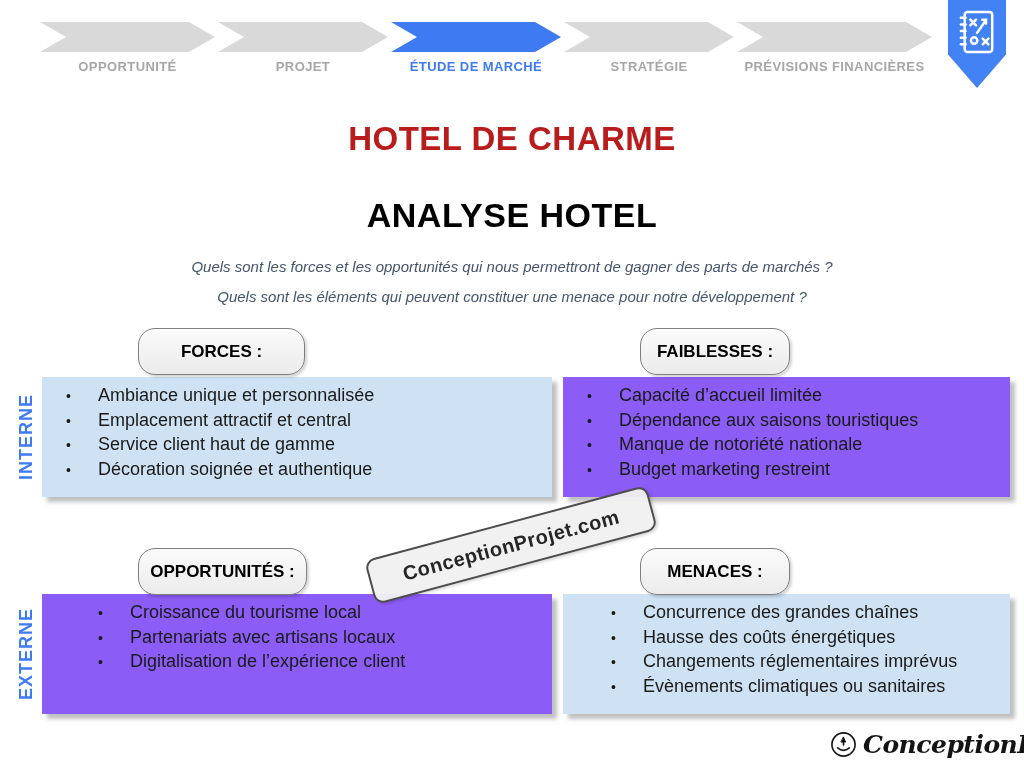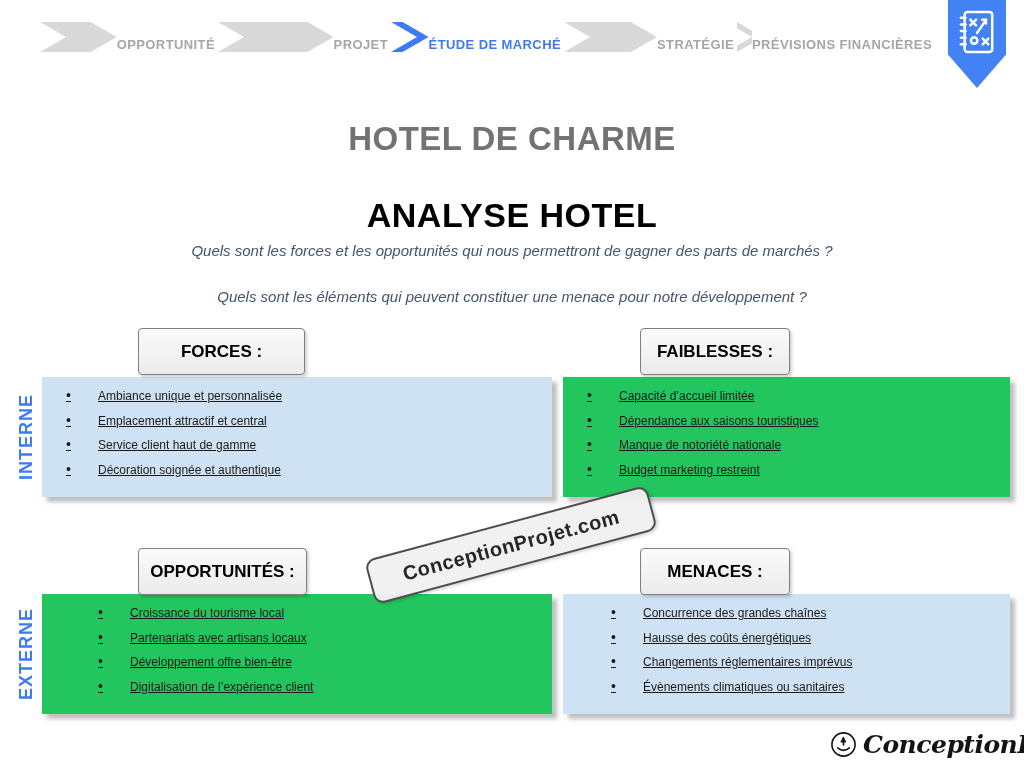--- a/index.html
+++ b/index.html
@@ -7,21 +7,21 @@
   body {
     font-family:"Liberation Sans", sans-serif;
     background:#ffffff;
     position:relative;
     overflow:hidden;
   }
   .slide { position:absolute; inset:0; width:1024px; height:768px; background:#fff; }
 
   
   .nav { position:absolute; left:40px; top:22px; display:flex; gap:3px; }
-  .step { display:flex; flex-direction:row; align-items:flex-end; cursor:default; }
+  .step { display:flex; flex-direction:column; align-items:center; cursor:default; }
   .chev {
     height:30px; width:100%;
     background:#d9d9d9;
     clip-path:polygon(0 0, calc(100% - 26px) 0, 100% 50%, calc(100% - 26px) 100%, 0 100%, 26px 50%);
   }
   .step-label {
     margin-top:7px; font-size:13px; font-weight:bold; color:#a6a6a6;
     letter-spacing:0.4px; white-space:nowrap;
   }
   .step.active .chev { background:#3e7bf2; }
@@ -31,65 +31,65 @@
   .pennant {
     position:absolute; left:948px; top:0; width:58px; height:88px;
     background:#4382f4;
     clip-path:polygon(0 0, 100% 0, 100% 62%, 50% 100%, 0 62%);
     display:flex; justify-content:center; padding-top:9px;
   }
 
   
   .title {
     position:absolute; top:120px; left:0; width:100%;
-    text-align:center; font-size:33px; font-weight:bold; color:#737373;
+    text-align:center; font-size:33px; font-weight:bold; color:#b91c1c;
     letter-spacing:0.5px;
   }
   .subtitle {
     position:absolute; top:196px; left:0; width:100%;
     text-align:center; font-size:34px; font-weight:bold; color:#000000;
     letter-spacing:0.5px;
   }
   .question {
     position:absolute; left:0; width:100%; text-align:center;
     font-style:italic; font-size:15px; color:#44546a;
   }
-  .q1 { top:242px; } .q2 { top:288px; }
+  .q1 { top:258px; } .q2 { top:288px; }
 
   
   .qhead {
     position:absolute; height:47px;
     background:linear-gradient(#fbfbfb,#ebebeb);
-    border:1px solid #7f7f7f; border-radius:4px;
+    border:1px solid #7f7f7f; border-radius:17px;
     display:flex; align-items:center; justify-content:center;
     font-size:17px; font-weight:bold; color:#000;
     box-shadow:2px 2px 3px rgba(0,0,0,0.18);
     z-index:2;
   }
   .qh-forces        { left:138px; top:328px; width:167px; }
   .qh-faiblesses    { left:640px; top:328px; width:150px; }
   .qh-opportunites  { left:138px; top:548px; width:169px; }
   .qh-menaces       { left:640px; top:548px; width:150px; }
 
   
   .panel {
     position:absolute; height:120px; z-index:1;
     box-shadow:5px 5px 4px rgba(140,140,140,0.55);
   }
   .panel-blue { background:#cfe2f3; }
-  .panel-gray { background:#22c55e; }
+  .panel-gray { background:#8b5cf6; }
   .p-forces       { left:42px;  top:377px; width:510px; }
   .p-faiblesses   { left:563px; top:377px; width:447px; }
   .p-opportunites { left:42px;  top:594px; width:510px;padding-left:32px; }
   .p-menaces      { left:563px; top:594px; width:447px;padding-left:24px; }
 
   .panel ul { list-style:none; padding:7px 10px 0 24px; }
   .panel li {
-    font-size:12px; color:#1a1a1a; line-height:23.5px;
-    display:flex; align-items:baseline;text-decoration:underline;
+    font-size:18px; color:#1a1a1a; line-height:23.5px;
+    display:flex; align-items:baseline;
   }
   .panel li::before {
     content:"\2022"; font-size:14px; color:#1a1a1a;
     margin-right:0; width:32px; flex:0 0 32px; text-align:left;
   }
 
   
   .vlabel {
     position:absolute; left:8px; width:36px; height:120px;
     display:flex; align-items:center; justify-content:center;
@@ -199,21 +199,20 @@
       <li>Dépendance aux saisons touristiques</li>
       <li>Manque de notoriété nationale</li>
       <li>Budget marketing restreint</li>
     </ul>
   </div>
 
   <div class="panel panel-gray p-opportunites">
     <ul>
       <li>Croissance du tourisme local</li>
       <li>Partenariats avec artisans locaux</li>
-      <li>Développement offre bien-être</li>
       <li>Digitalisation de l’expérience client</li>
     </ul>
   </div>
 
   <div class="panel panel-blue p-menaces">
     <ul>
       <li>Concurrence des grandes chaînes</li>
       <li>Hausse des coûts énergétiques</li>
       <li>Changements réglementaires imprévus</li>
       <li>Évènements climatiques ou sanitaires</li>

